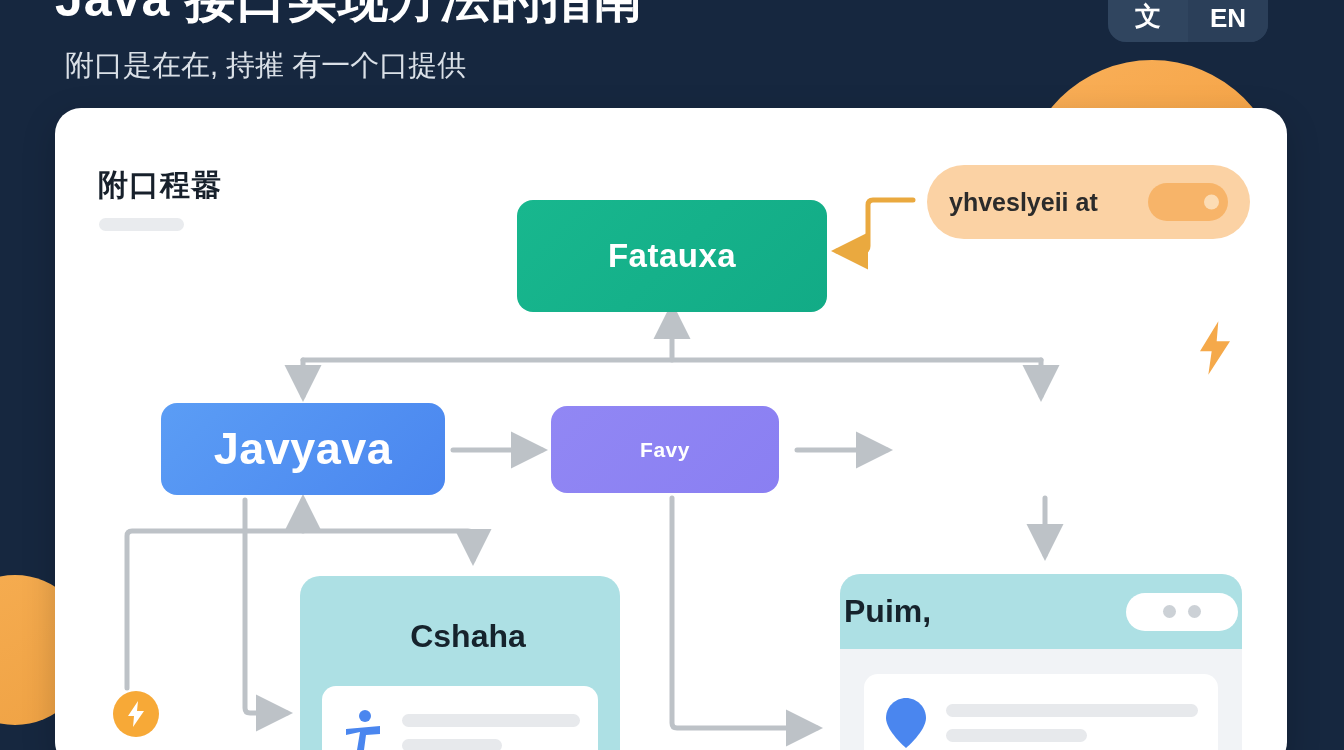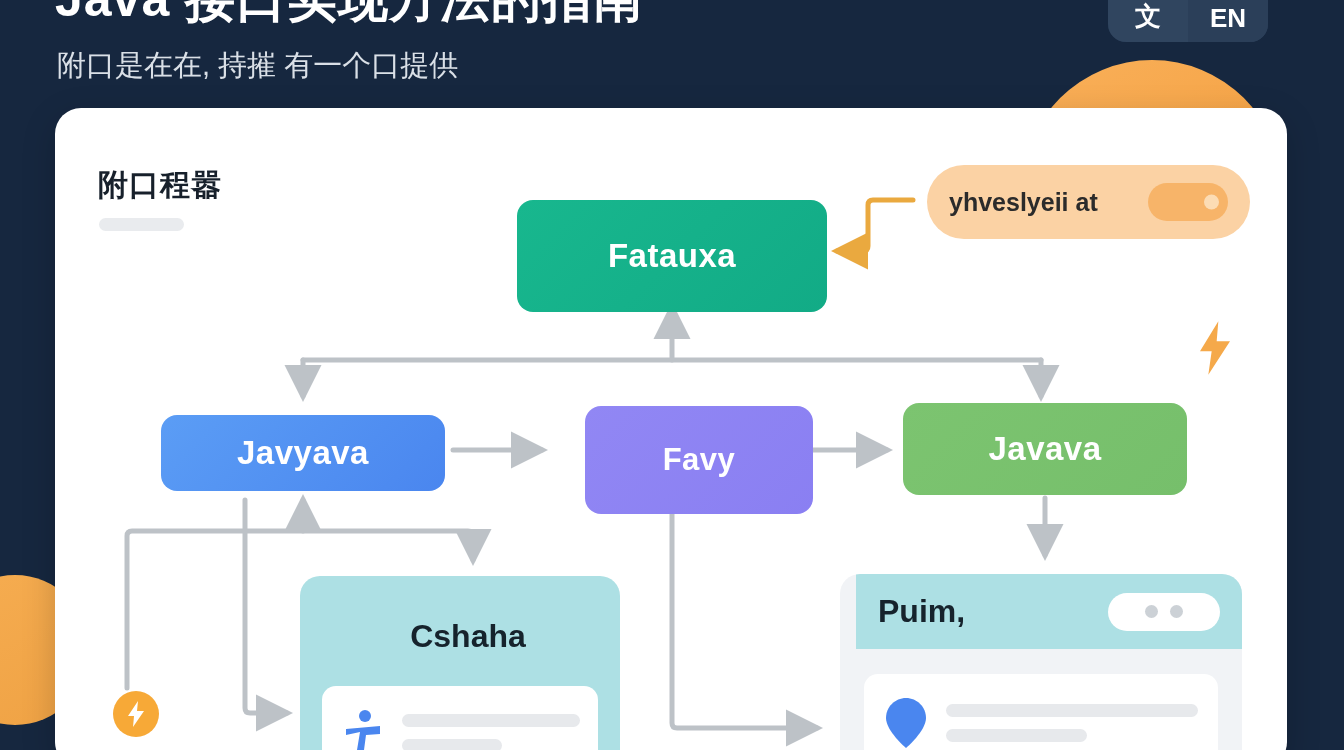--- a/index.html
+++ b/index.html
@@ -18,21 +18,21 @@
     background:linear-gradient(150deg,#f6ad51 0%,#efa244 100%);}
 
   
   .hdr{position:absolute;left:0;top:0;width:1344px;height:100px;z-index:6;}
   .hdr-title{
     position:absolute;left:55px;top:-34px;
     font-size:50px;font-weight:700;color:#ffffff;letter-spacing:1px;
     white-space:nowrap;
   }
   .hdr-sub{
-    position:absolute;left:57px;top:46px;
+    position:absolute;left:65px;top:46px;
     font-size:29px;font-weight:500;color:#e7ecf2;white-space:nowrap;
     opacity:.94;
   }
   
   .seg{
     position:absolute;left:1108px;top:-34px;width:160px;height:76px;
     background:#2b4straight;border-radius:18px;
   }
   .seg{background:#2c425d;}
   .seg-a,.seg-b{
@@ -80,45 +80,45 @@
     width:15px;height:15px;border-radius:50%;background:#fcdcb4;}
 
   
   .node{
     position:absolute;display:flex;align-items:center;justify-content:center;
     border-radius:16px;color:#ffffff;font-weight:700;letter-spacing:.5px;
     box-sizing:border-box;
   }
   .n-root{left:462px;top:92px;width:310px;height:112px;font-size:33px;
     background:linear-gradient(135deg,#18b78e 0%,#12ab86 100%);}
-  .n-a{left:106px;top:307px;width:284px;height:76px;font-size:33px;
+  .n-a{left:106px;top:295px;width:284px;height:92px;font-size:45px;
     background:linear-gradient(135deg,#5b9df5 0%,#4a86ef 100%);}
-  .n-b{left:530px;top:298px;width:228px;height:108px;font-size:31px;
+  .n-b{left:496px;top:298px;width:228px;height:87px;font-size:21px;
     background:linear-gradient(135deg,#9187f4 0%,#8a7ff2 100%);}
   .n-c{left:848px;top:295px;width:284px;height:92px;font-size:33px;
     background:linear-gradient(135deg,#7cc470 0%,#76bf6b 100%);}
 
   
   .panel{position:absolute;border-radius:20px 20px 0 0;overflow:hidden;}
   .panel-l{left:245px;top:468px;width:320px;height:192px;background:#ade0e4;}
   .panel-l .p-title{position:absolute;left:16px;right:0;top:42px;text-align:center;
     font-size:32px;font-weight:700;color:#16232c;}
   .panel-l .p-inner{position:absolute;left:22px;top:110px;right:22px;bottom:0;
     background:#ffffff;border-radius:14px 14px 0 0;}
   .panel-l .p-inner .row{position:absolute;left:20px;top:22px;right:18px;
     display:flex;align-items:flex-start;gap:18px;}
   .p-person{width:42px;height:42px;flex:none;}
   .p-lines{flex:1;display:flex;flex-direction:column;gap:12px;padding-top:6px;}
   .p-line{height:13px;border-radius:7px;background:#e7e9ec;}
   .p-line.short{width:56%;}
 
   .panel-r{left:785px;top:466px;width:402px;height:194px;background:#f1f3f6;}
-  .panel-r .p-head{position:absolute;left:16px;top:0;right:0;height:75px;
+  .panel-r .p-head{position:absolute;left:0;top:0;right:0;height:75px;
     background:#ade0e4;display:flex;align-items:center;
-    padding:0 22px;box-sizing:border-box;}
+    padding:0 4px;box-sizing:border-box;}
   .panel-r .p-head-title{font-size:32px;font-weight:700;color:#16232c;flex:1;}
   .p-dots{width:112px;height:38px;border-radius:19px;background:#ffffff;
     display:flex;align-items:center;justify-content:center;gap:12px;flex:none;}
   .p-dot{width:13px;height:13px;border-radius:50%;background:#ccd1d6;}
   .panel-r .p-inner2{position:absolute;left:24px;right:24px;top:100px;bottom:0;
     background:#ffffff;border-radius:14px 14px 0 0;}
   .panel-r .row2{position:absolute;left:22px;top:24px;right:20px;
     display:flex;align-items:flex-start;gap:20px;}
   .p-pin{width:40px;height:50px;flex:none;}
 
@@ -203,21 +203,20 @@
 
     <div class="bolt-badge">
       <svg viewBox="0 0 20 26">
           <path d="M12 0 L2 15 L8 15 L7 26 L18 10 L11 10 Z" fill="#ffffff"></path>
         </svg>
     </div>
 
     <div class="node n-root">Fatauxa</div>
     <div class="node n-a">Javyava</div>
     <div class="node n-b">Favy</div>
-    <div class="node n-c">Javava</div>
 
     <div class="panel panel-l">
       <div class="p-title">Cshaha</div>
       <div class="p-inner">
         <div class="row">
           <svg class="p-person" viewBox="0 0 42 42">
             <circle cx="23" cy="8" r="6" fill="#4a86ef"></circle>
             <path d="M4 21 L38 18 L38 26 L24 27 L22 42 L15 42 L18 24 L4 27 Z" fill="#4a86ef"></path>
           </svg>
           <div class="p-lines">

